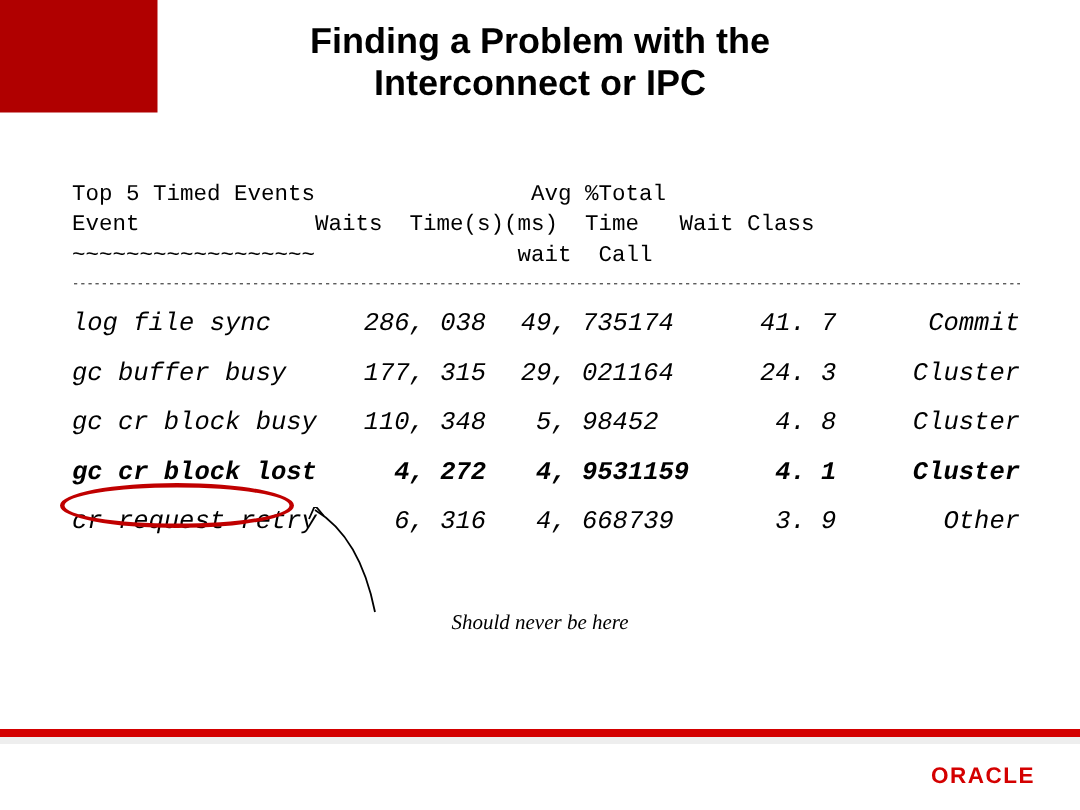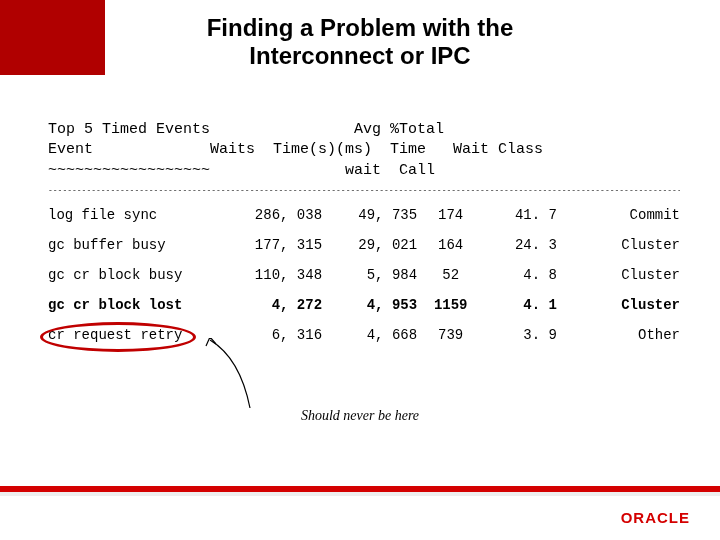--- a/index.html
+++ b/index.html
@@ -49,27 +49,28 @@
     white-space: nowrap;
     overflow: hidden;
   }
   table {
     border-collapse: collapse;
     width: 100%;
   }
   td {
     padding: 7px 0;
     font-family: "Courier New", monospace;
-    font-size: 14px;
+    font-size: 17px;
     white-space: nowrap;
+    font-style: italic;
   }
   .c-event { width: 160px; text-align: left; }
   .c-waits { width: 85px; text-align: right; }
   .c-times { width: 85px; text-align: right; }
-  .c-ms    { width: 60px; text-align: center; }
+  .c-ms    { width: 60px; text-align: left; }
   .c-pct   { width: 65px; text-align: right; }
   .c-class { width: 110px; text-align: right; }
   tr.highlight td { font-weight: bold; margin-left: 20px; }
   .oval {
     position: absolute;
     border: 3px solid #c00000;
     border-radius: 50%;
     width: 150px;
     height: 24px;
     left: 40px;

